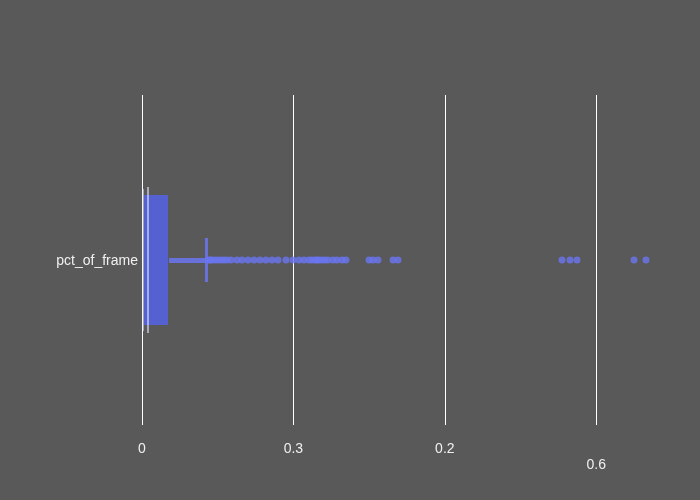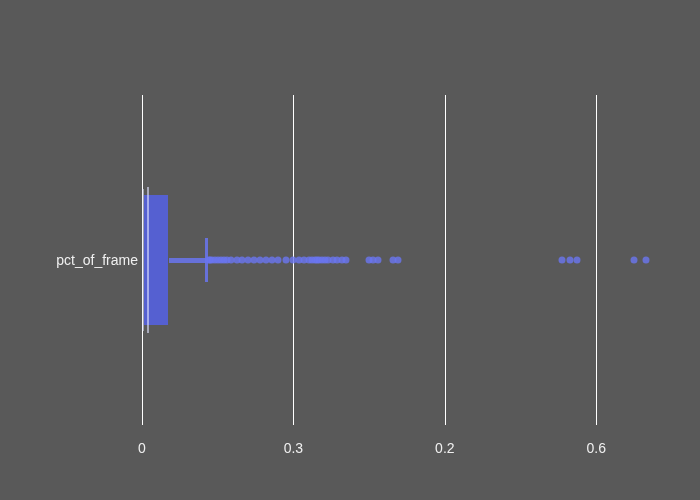--- a/index.html
+++ b/index.html
@@ -114,14 +114,14 @@
       <div class="outlier" style="width: 7px; height: 7px; left: 427.786px; top: 165px;"></div>
       <div class="outlier" style="width: 7px; height: 7px; left: 435.357px; top: 165px;"></div>
       <div class="outlier" style="width: 7px; height: 7px; left: 492.143px; top: 165px;"></div>
       <div class="outlier" style="width: 7px; height: 7px; left: 503.5px; top: 165px;"></div>
     </div>
   <div class="ylabel" id="ylabel" style="left: 28px; top: 260px;">pct_of_frame</div>
 
   <div class="tick-label" id="tk0" style="left: 142px; top: 440px;">0</div>
   <div class="tick-label" id="tk1" style="left: 293.429px; top: 440px;">0.3</div>
   <div class="tick-label" id="tk2" style="left: 444.857px; top: 440px;">0.2</div>
-  <div class="tick-label" id="tk3" style="left: 596.286px; top: 440px;">0.6</div>
+  <div class="tick-label" id="tk3" style="left: 596.286px; top: 456px;">0.6</div>
 </div>
 
 </body></html>

